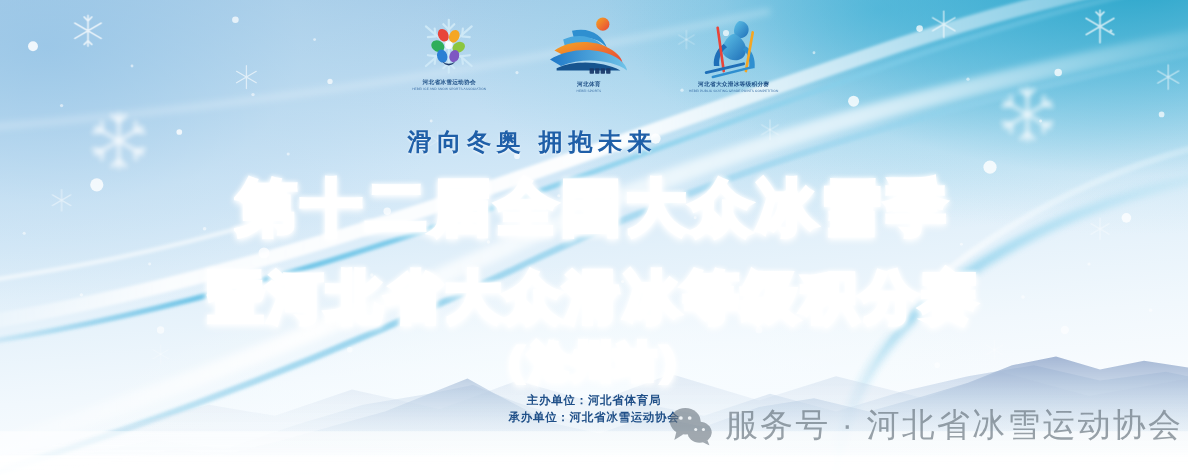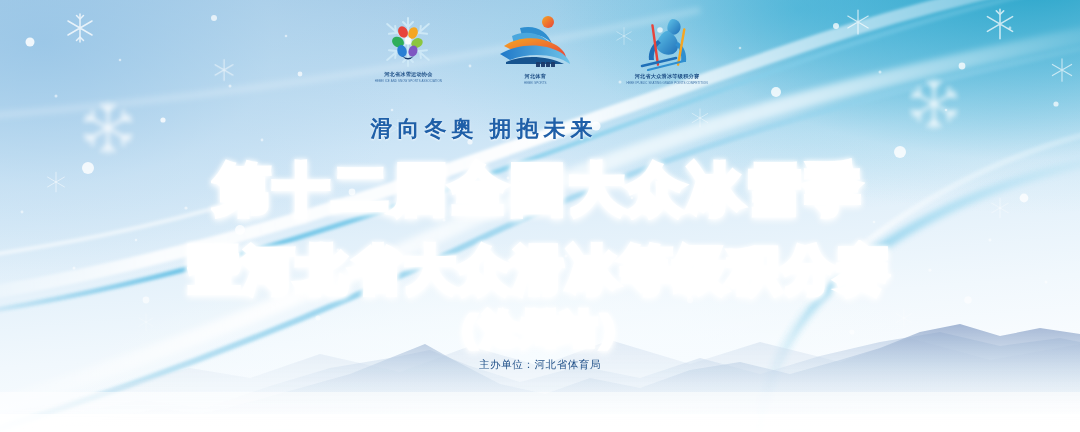--- a/index.html
+++ b/index.html
@@ -39,21 +39,21 @@
   
   #tagline{
     position:absolute; left:0; top:114px; width:968px;
     text-align:center;
     font-size:22px; font-weight:700; letter-spacing:5px;
     color:#1f5fa8;
     text-shadow:0 1px 2px rgba(255,255,255,.85);
   }
   #title-wrap{ position:absolute; left:0; top:158px; width:1080px; text-align:center; }
   .tline{
-    font-weight:700;
+    font-weight:400;
     color:#2679c4;
     background:linear-gradient(180deg,#3e93d6 0%,#2474bf 48%,#1b63ab 100%);
     -webkit-background-clip:text; background-clip:text; color:transparent;
     -webkit-text-stroke:0px;
     filter:drop-shadow(0 0 2px rgba(255,255,255,.95)) drop-shadow(0 2px 3px rgba(255,255,255,.9));
     line-height:1;
   }
   .tline-outline{
     position:relative; display:inline-block;
   }
@@ -62,21 +62,21 @@
     position:absolute; left:0; top:0; z-index:-1;
     -webkit-text-stroke:6px #ffffff; color:#fff;
   }
   #t1{ font-size:54px; letter-spacing:5px; }
   #t2{ font-size:50px; letter-spacing:4px; margin-top:21px; }
   #t3{ font-size:36px; letter-spacing:3px; margin-top:9px; }
 
   
   #credits{
     position:absolute; left:0; top:356px; width:1080px; text-align:center;
-    color:#1f4f88; font-size:10.5px; line-height:16px; font-weight:400; letter-spacing:.6px;
+    color:#1f4f88; font-size:10.5px; line-height:16px; font-weight:700; letter-spacing:.6px;
   }
   #credits .ln{ white-space:nowrap; }
 
   
   #watermark{
     position:absolute; left:608px; top:366px;
     display:flex; align-items:center; gap:11px;
     opacity:.62;
   }
   #watermark .wm-text{
@@ -367,16 +367,34 @@
     <div id="t2">
       <span class="tline tline-outline" data-txt="暨河北省大众滑冰等级积分赛">暨河北省大众滑冰等级积分赛</span>
     </div>
     <div id="t3">
       <span class="tline tline-outline" data-txt="（沧州站）">（沧州站）</span>
     </div>
   </div>
 
   <div id="credits">
     <div class="ln">主办单位：河北省体育局</div>
+    <div class="ln">承办单位：河北省冰雪运动协会</div>
   </div>
 
+  <div id="watermark">
+    <svg class="wechat-ico" viewBox="0 0 40 36">
+      <g fill="#6b7680">
+        <ellipse cx="15" cy="14" rx="14" ry="12"></ellipse>
+        <path d="M7,23 L5,31 L13,26 Z"></path>
+        <ellipse cx="28" cy="24" rx="11" ry="9.5"></ellipse>
+        <path d="M35,31 L37,36 L31,33 Z"></path>
+      </g>
+      <g fill="#ffffff" opacity=".9">
+        <circle cx="11" cy="11" r="1.7"></circle>
+          <circle cx="19" cy="11" r="1.7"></circle>
+        <circle cx="24.5" cy="21.5" r="1.4"></circle>
+          <circle cx="31.5" cy="21.5" r="1.4"></circle>
+      </g>
+    </svg>
+    <span class="wm-text">服务号 · 河北省冰雪运动协会</span>
+  </div>
 
 </div>
 
 </body></html>

